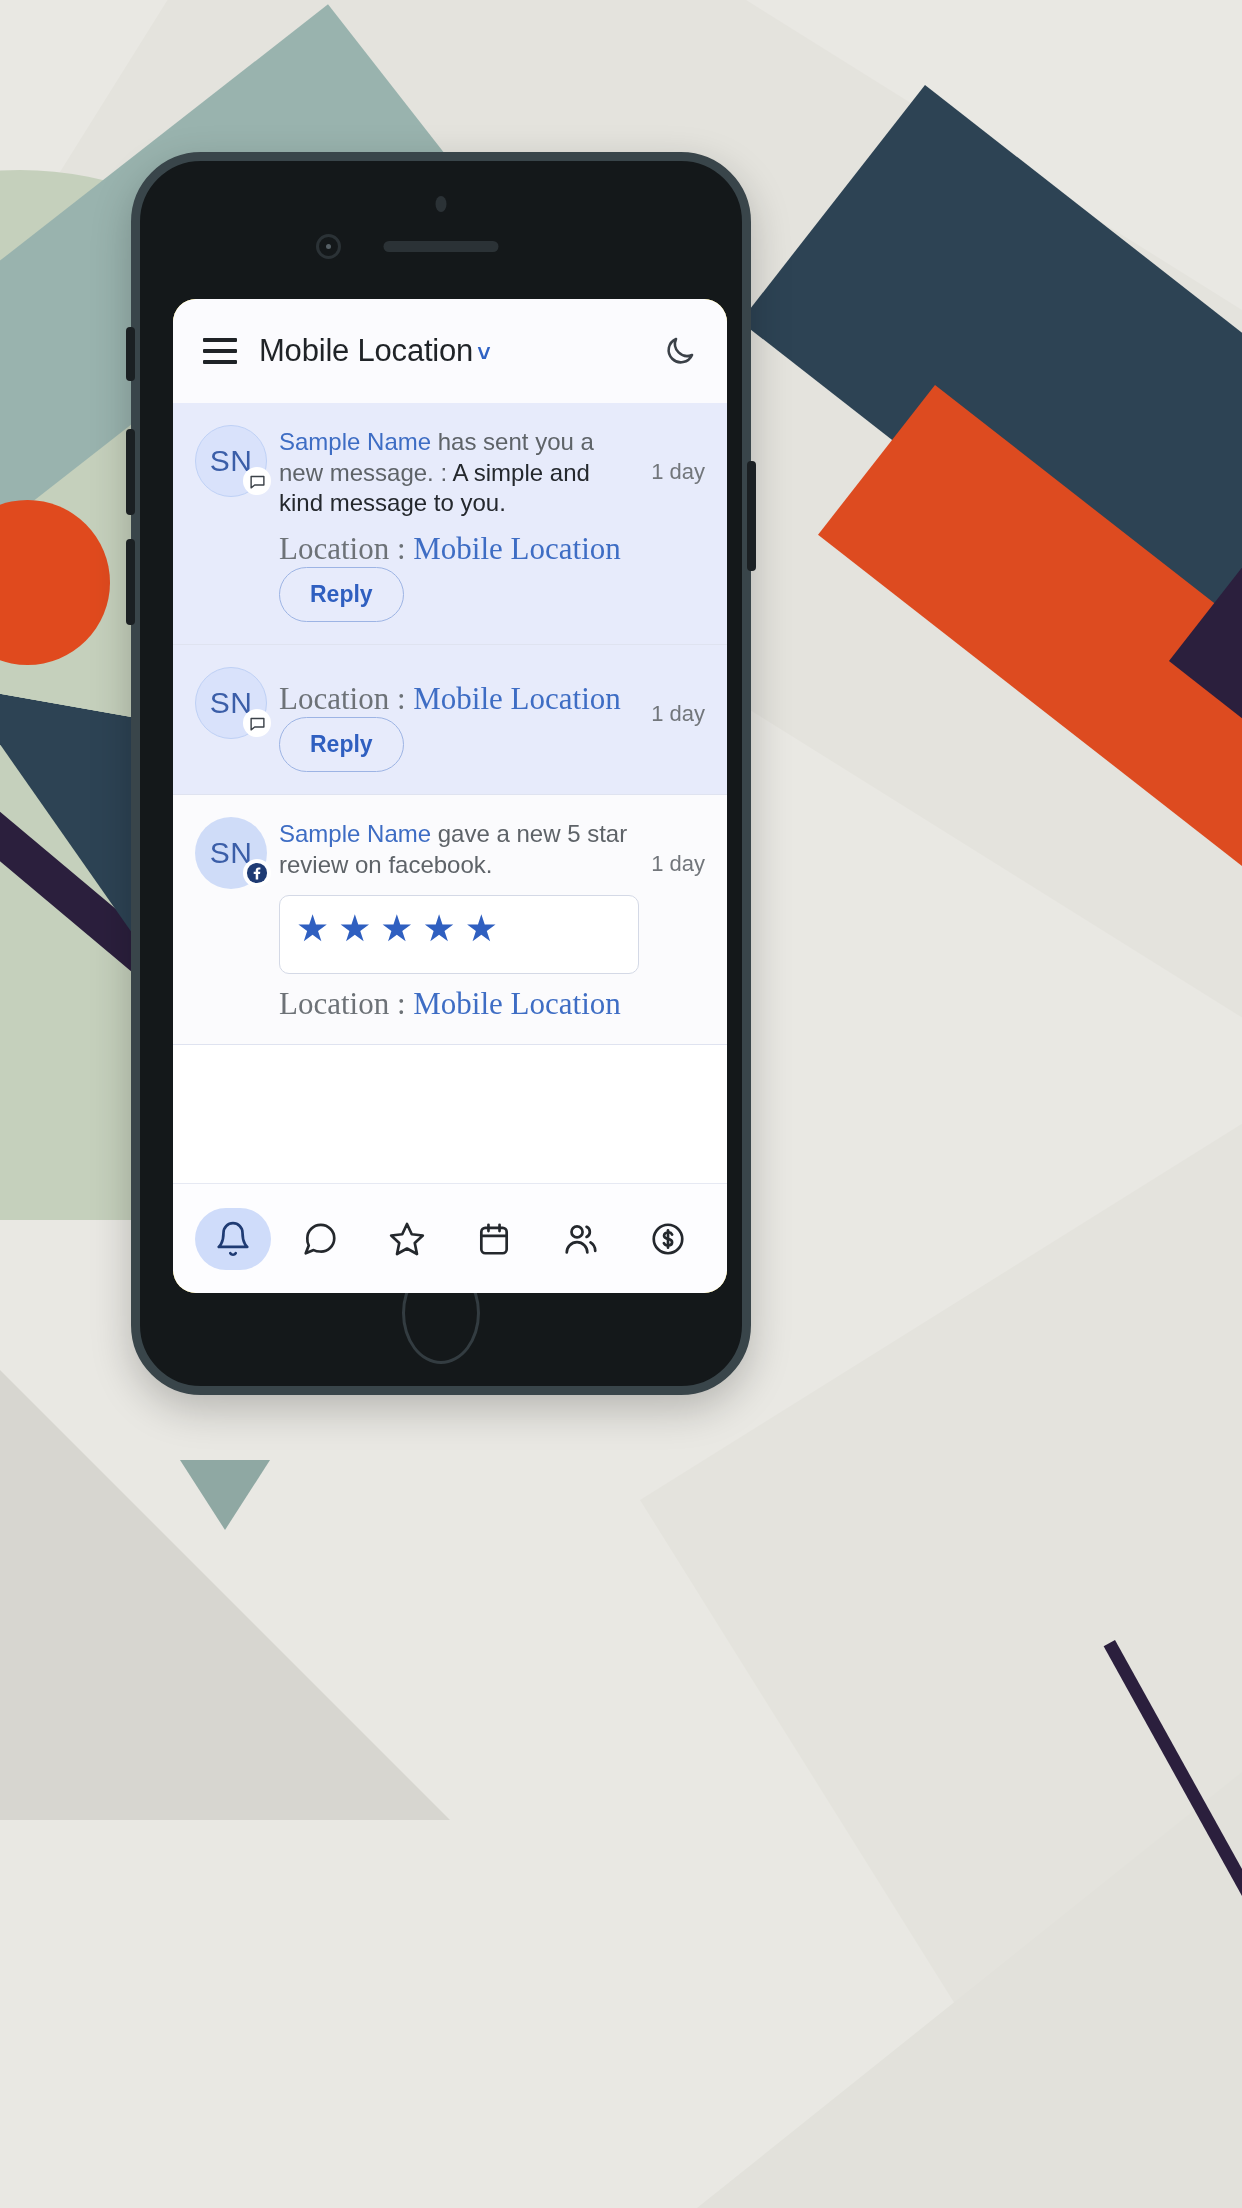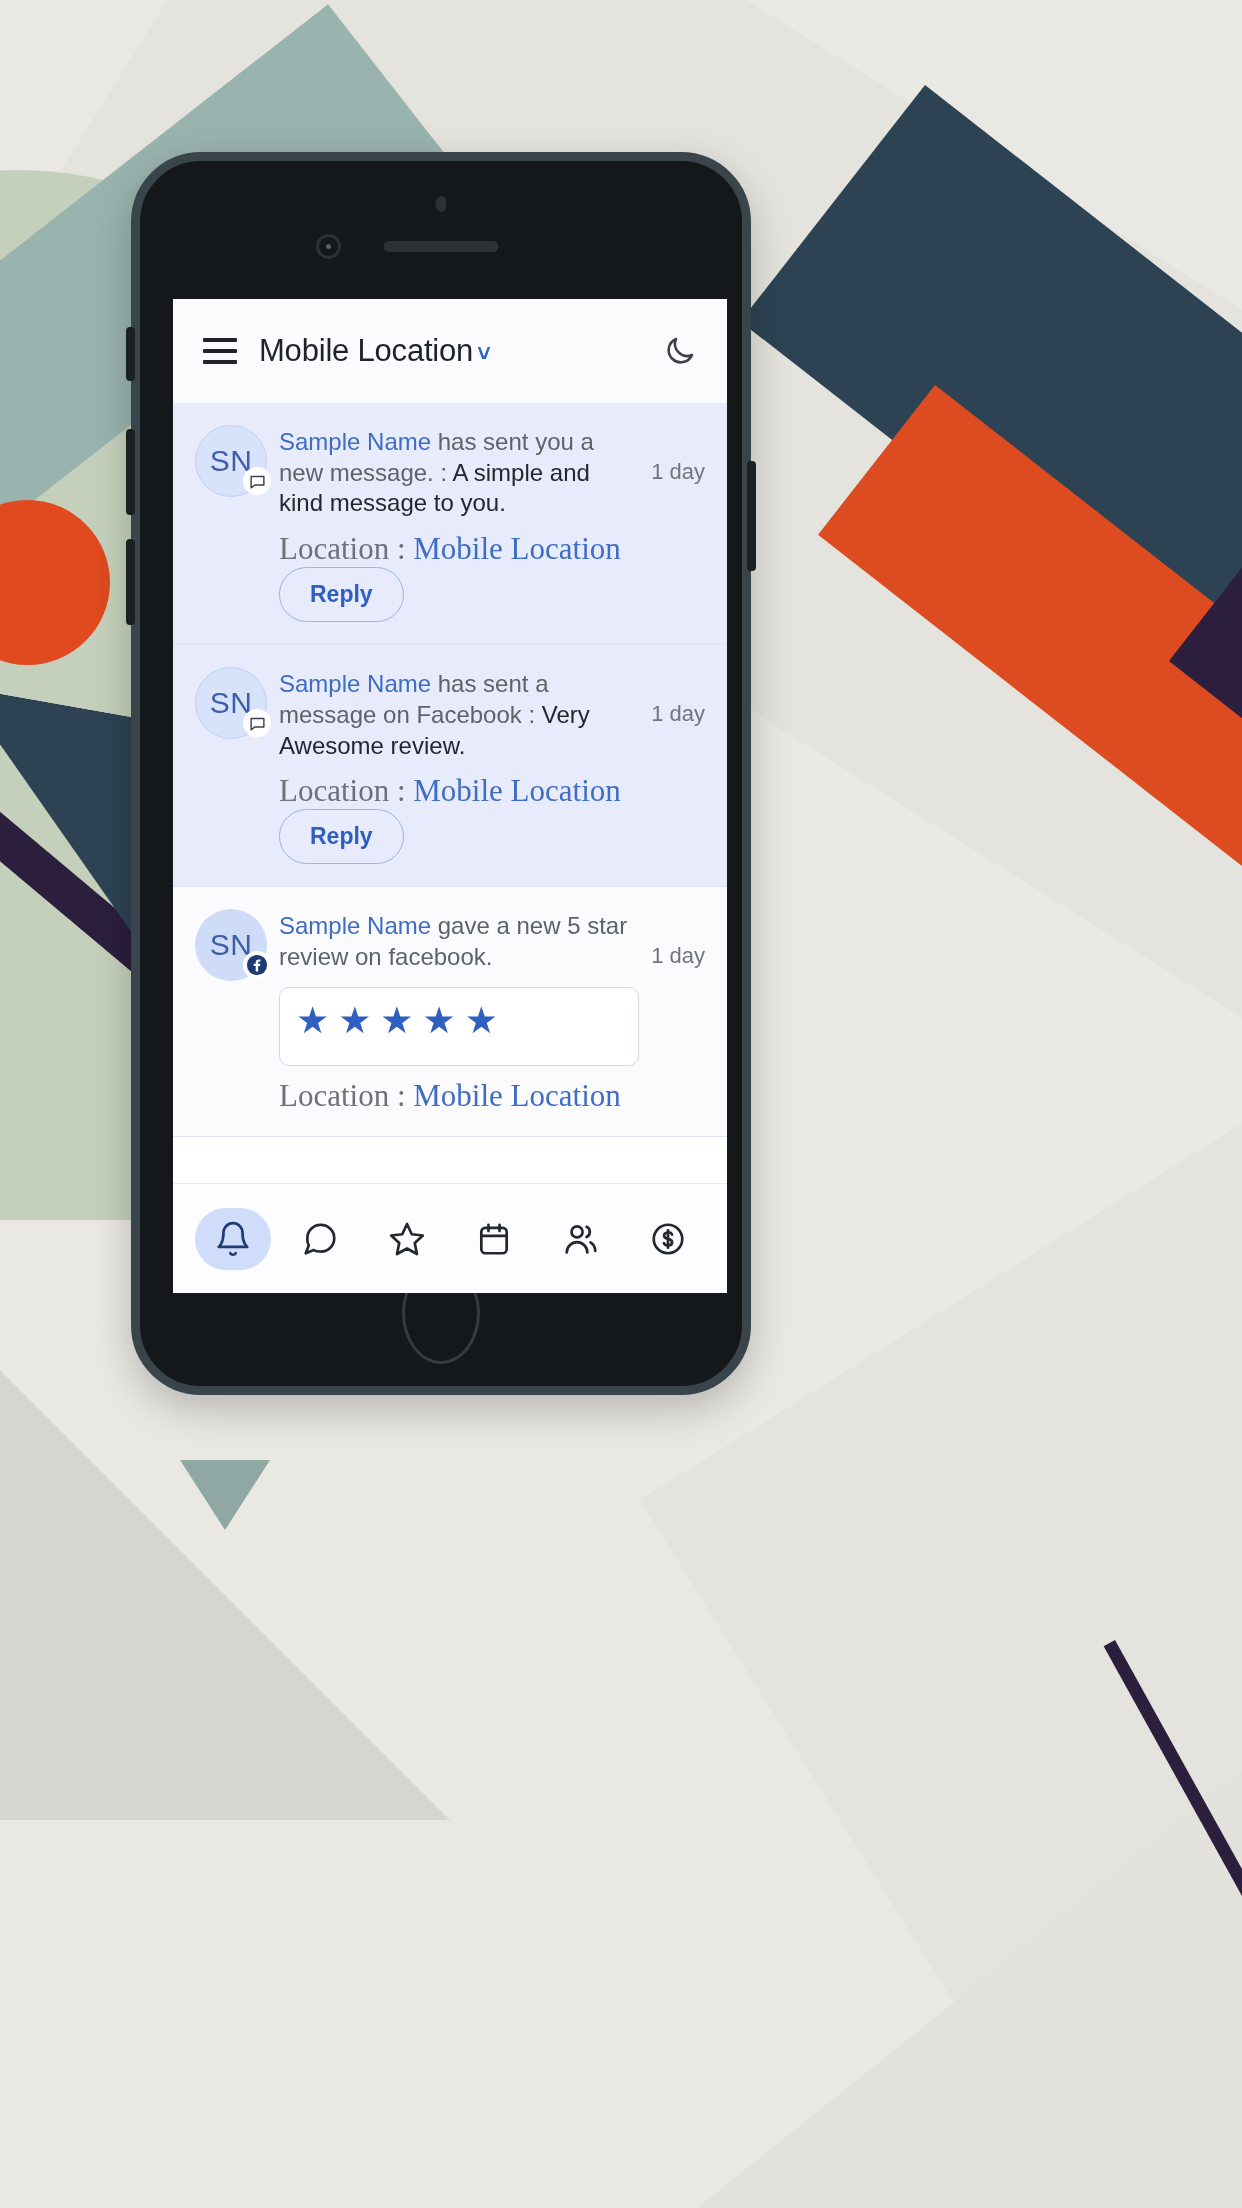--- a/index.html
+++ b/index.html
@@ -165,21 +165,21 @@
     border: 3px solid #333c41; border-radius: 50%;
   }
 
   
   #screen {
     position: absolute;
     left: 33px; top: 138px;
     width: 554px; height: 994px;
     background: #fde047;
     overflow: hidden;
-    display: flex; flex-direction: column;
+    display: flex; flex-direction: column; border-radius: 23px;
   }
 
   
   .appbar {
     flex: 0 0 auto;
     height: 104px;
     background: #fbfbfe;
     display: flex; align-items: center;
     padding: 0 30px;
     gap: 22px;
@@ -356,23 +356,20 @@
         <div class="notif unread">
           <div class="avatar-wrap">
             <div class="avatar">SN</div>
             <div class="badge">
               <svg width="17" height="17" viewBox="0 0 24 24" fill="none" stroke="#3b4148" stroke-width="2" stroke-linejoin="round">
                 <path d="M3 5h18v12H8l-5 4z"></path>
               </svg>
             </div>
           </div>
           <div class="notif-body">
-            <div class="notif-line">
-              <span class="who">Sample Name</span><span> has sent a message on Facebook : </span><span class="msg">Very Awesome review.</span>
-            </div>
             <div class="loc">
               <span>Location : </span><span class="loc-val">Mobile Location</span>
             </div>
             <button class="pill-btn">Reply</button>
           </div>
           <div class="time">1 day</div>
         </div>
 
         <div class="notif read">
           <div class="avatar-wrap">

